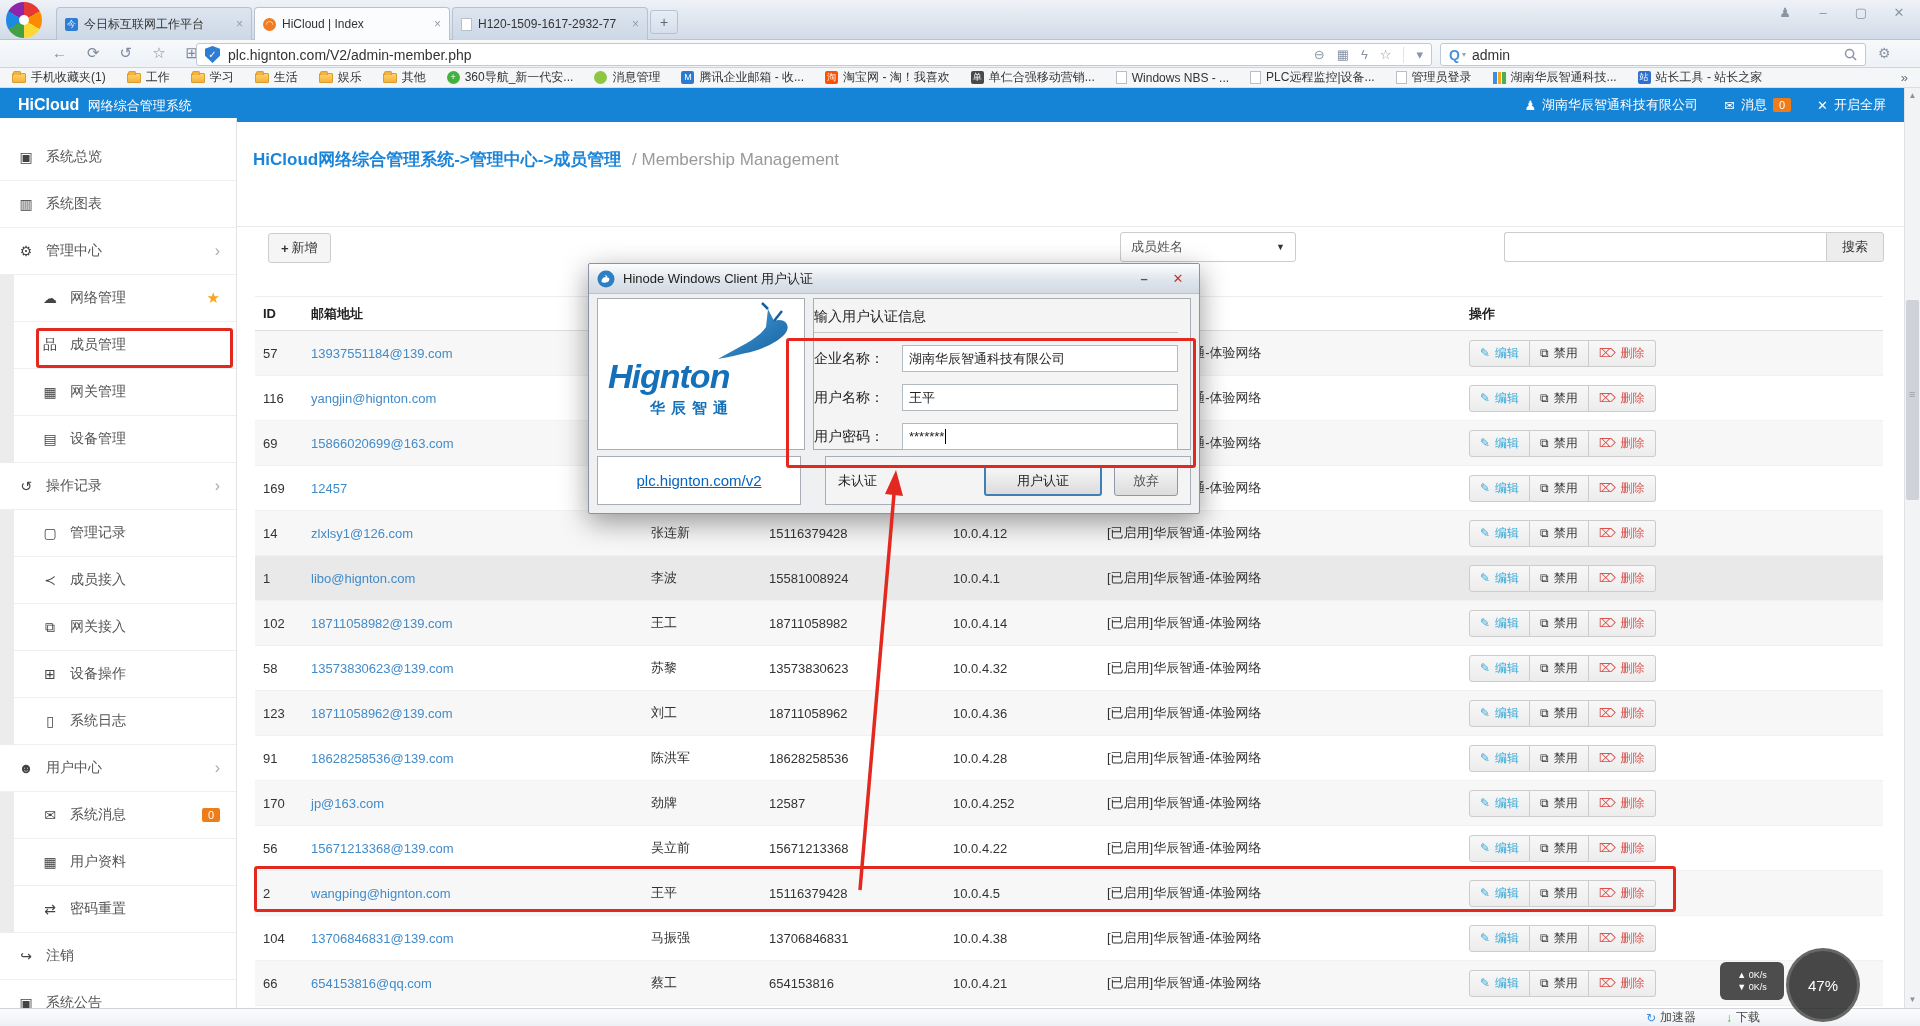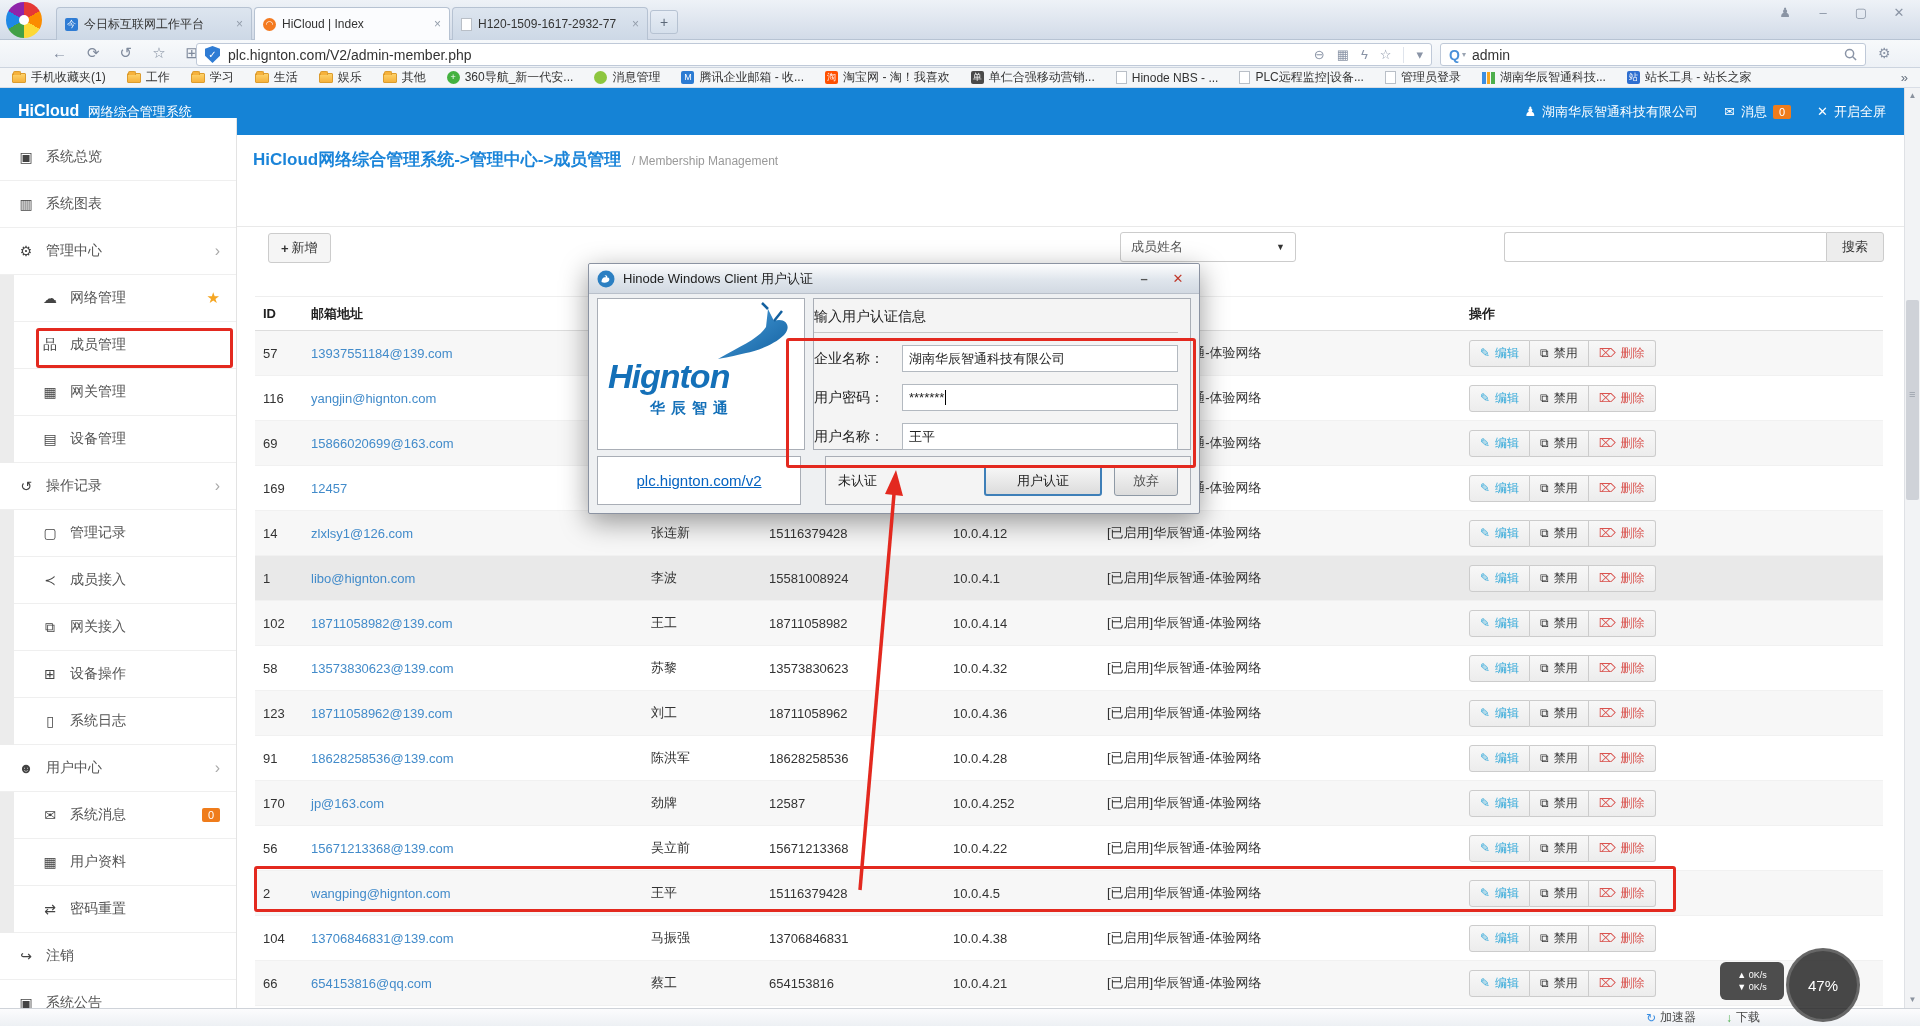--- a/index.html
+++ b/index.html
@@ -45,40 +45,40 @@
   .bm-more{margin-left:auto;color:#66707e;font-size:13px;}
   .ic-folder{width:14px;height:10px;background:linear-gradient(#fdd26a,#f6b23c);border:1px solid #dc9c2e;border-radius:1px;position:relative;flex:none;}
   .ic-folder::before{content:"";position:absolute;top:-3px;left:0;width:6px;height:3px;background:#f6b23c;border:1px solid #dc9c2e;border-bottom:none;border-radius:2px 2px 0 0;}
   .ic-doc{width:11px;height:13px;background:#fff;border:1px solid #b9bfc7;flex:none;}
   .ic-circle,.ic-square{width:13px;height:13px;color:#fff;font-size:9px;line-height:13px;text-align:center;flex:none;}
   .ic-circle{border-radius:50%;}
   .ic-square{border-radius:2px;}
   .ic-bars{width:13px;height:12px;flex:none;background:linear-gradient(90deg,#3b8ee2 0 28%,transparent 28% 36%,#f5a623 36% 64%,transparent 64% 72%,#4cae4c 72% 100%);}
 
   
-  .bluebar{position:absolute;top:88px;left:0;right:16px;height:47px;background:#1583d6;color:#fff;display:flex;align-items:center;padding:0 18px;}
+  .bluebar{position:absolute;top:88px;left:0;right:16px;height:34px;background:#1583d6;color:#fff;display:flex;align-items:center;padding:0 18px;}
   .brand b{font-size:16px;}
   .brand span{font-size:13px;margin-left:4px;}
   .bluebar .right{margin-left:auto;display:flex;align-items:center;gap:26px;font-size:13px;}
   .bluebar .grp{display:flex;align-items:center;gap:6px;}
   .badge{background:#ef7c1b;color:#fff;font-size:11px;padding:1px 6px;border-radius:2px;}
 
   
   .sidebar{position:absolute;top:118px;left:0;width:237px;bottom:18px;background:#fff;border-right:1px solid #e3e3e3;padding-top:16px;overflow:hidden;}
   .sitem{height:47px;display:flex;align-items:center;gap:10px;padding:0 16px;border-bottom:1px solid #efefef;color:#555;font-size:14px;background:#fff;}
   .sitem .sic{width:20px;text-align:center;color:#444;font-size:14px;}
   .sitem .chev{margin-left:auto;color:#aaa;font-size:16px;}
   .sitem .star{margin-left:auto;color:#f5a623;font-size:15px;}
   .sitem .sbadge{margin-left:auto;background:#ef7c1b;color:#fff;font-size:11px;padding:1px 6px;border-radius:2px;}
   .subgroup{border-left:14px solid #ececec;}
   .subgroup .sitem{padding-left:26px;}
 
   
   .breadcrumb{position:absolute;left:253px;top:148px;font-size:17px;font-weight:bold;color:#1a84d9;}
-  .breadcrumb .sub{font-weight:normal;font-size:12px;color:#999;margin-left:6px;}
+  .breadcrumb .sub{font-weight:normal;font-size:17px;color:#999;margin-left:6px;}
   .hdr-divider{position:absolute;left:237px;right:16px;top:226px;border-top:1px solid #e9e9e9;}
 
   .btn-add{position:absolute;left:268px;top:233px;height:30px;padding:0 12px;background:#f5f5f5;border:1px solid #ccc;border-radius:3px;
     font-size:13px;color:#333;display:flex;align-items:center;gap:3px;}
   .filter-select{position:absolute;left:1120px;top:232px;width:176px;height:30px;border:1px solid #ccc;background:#fff;border-radius:3px;
     display:flex;align-items:center;justify-content:space-between;padding:0 10px;font-size:13px;color:#555;}
   .filter-select .car{font-size:9px;color:#333;}
   .search-input{position:absolute;left:1504px;top:232px;width:322px;height:30px;border:1px solid #ccc;border-right:none;border-radius:3px 0 0 3px;background:#fff;font-size:13px;padding:0 8px;font-family:inherit;}
   .search-btn{position:absolute;left:1826px;top:232px;width:58px;height:30px;background:#ededed;border:1px solid #ccc;border-radius:0 3px 3px 0;
     font-size:13px;color:#333;display:flex;align-items:center;justify-content:center;}
@@ -252,21 +252,21 @@
     <span class="bm">
       <span class="ic-square" style="background: rgb(255, 80, 0);">淘</span>
       <span>淘宝网 - 淘！我喜欢</span>
     </span>
     <span class="bm">
       <span class="ic-square" style="background: rgb(74, 74, 74);">单</span>
       <span>单仁合强移动营销...</span>
     </span>
     <span class="bm">
       <span class="ic-doc"></span>
-      <span>Hinode NBS - ...</span>
+      <span>Windows NBS - ...</span>
     </span>
     <span class="bm">
       <span class="ic-doc"></span>
       <span>PLC远程监控|设备...</span>
     </span>
     <span class="bm">
       <span class="ic-doc"></span>
       <span>管理员登录</span>
     </span>
     <span class="bm">
@@ -818,30 +818,30 @@
     </div>
     <div class="dright">
       <div class="dsect">输入用户认证信息</div>
       <div class="drow">
         <label>企业名称：</label>
         <span class="dinput">
             <span>湖南华辰智通科技有限公司</span>
           </span>
       </div>
       <div class="drow">
+        <label>用户名称：</label>
+        <span class="dinput">
+            <span>王平</span>
+          </span>
+      </div>
+      <div class="drow">
         <label>用户密码：</label>
         <span class="dinput">
             <span>*******</span>
             <span class="caret"></span>
-          </span>
-      </div>
-      <div class="drow">
-        <label>用户名称：</label>
-        <span class="dinput">
-            <span>王平</span>
           </span>
       </div>
     </div>
   </div>
   <div class="dfoot">
     <div class="dflink">
       <a href="#">plc.hignton.com/v2</a>
     </div>
     <div class="dfright">
       <span class="dstatus">未认证</span>

